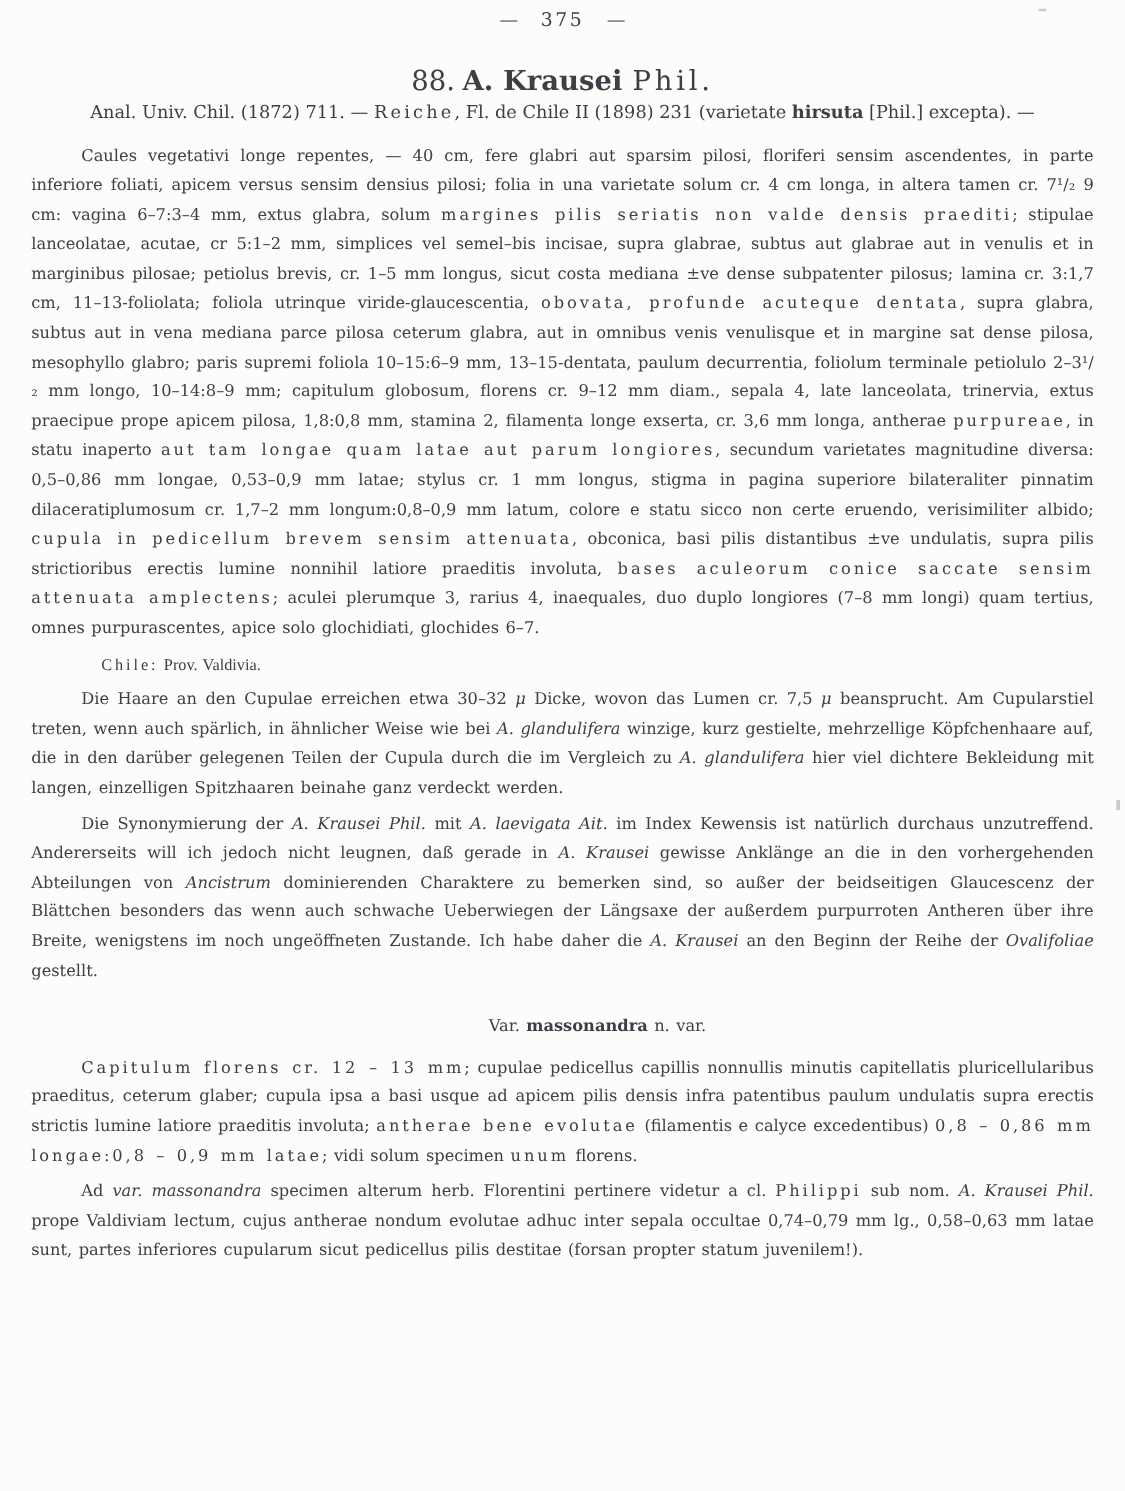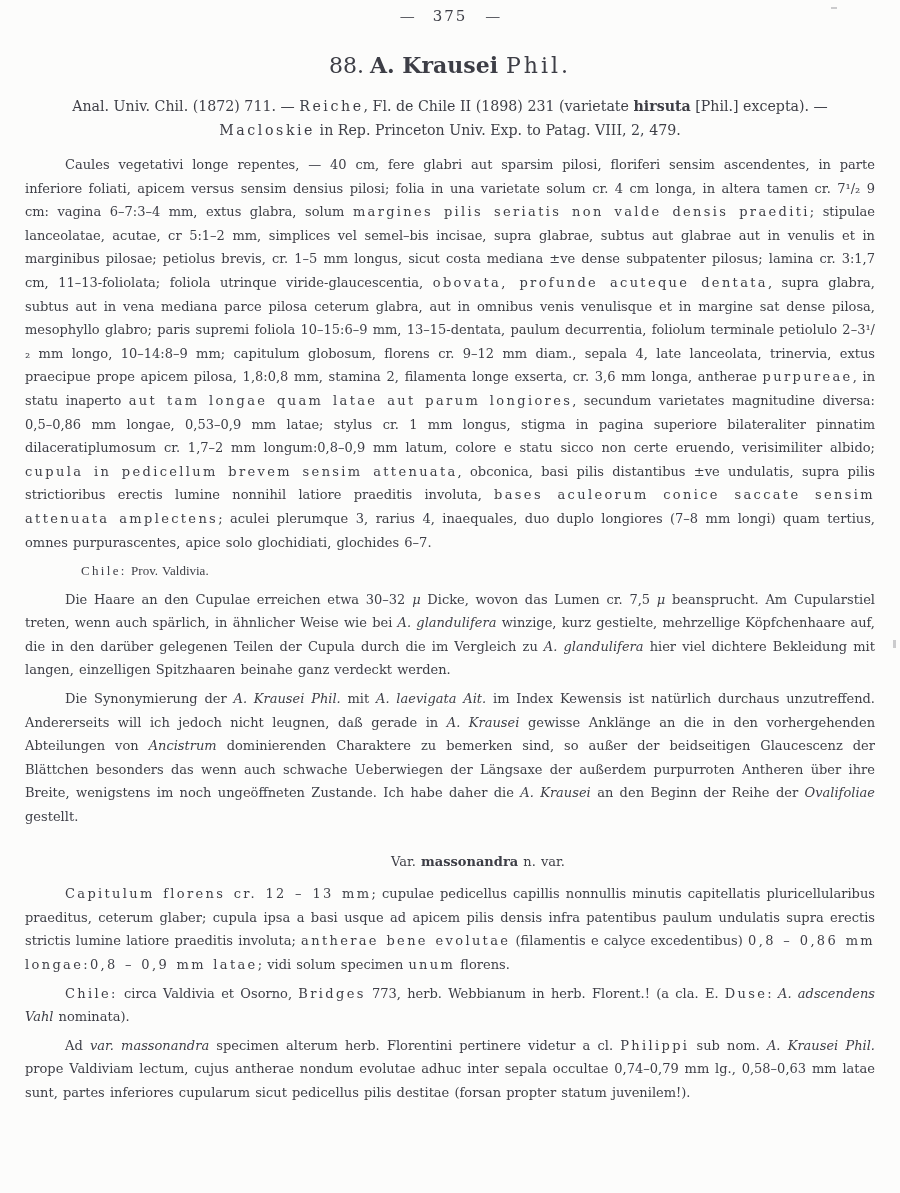--- a/index.html
+++ b/index.html
@@ -18,21 +18,21 @@
     text-align:center;font-size:15px;line-height:20px;color:var(--ink);
   }
   .hdr .dash{opacity:.85;}
   .hdr .num{margin:0 18px;letter-spacing:2px;}
   .ttl{
     text-align:center;font-size:22px;line-height:24px;margin-top:27px;
   }
   .ttl .t-num{margin-right:6px;}
   .ttl .t-name{font-weight:bold;margin-right:8px;}
   .ttl .t-auth{letter-spacing:3px;}
-  .cits{margin-top:17px;}
+  .cits{margin-top:1px;}
   .cit{
     text-align:center;font-size:14.2px;line-height:23.5px;
   }
   .bodytext{margin-top:11px;}
   .para{
     margin:5px;font-size:13px;line-height:23.6px;
     text-align:justify;text-indent:40px;word-spacing:1px;
   }
   .p-line{text-indent:56px;text-align:left;font-family:Liberation Serif, serif;}
   .p-var{text-indent:56px;text-align:center;margin-top:21px;margin-bottom:9px;}
@@ -51,30 +51,28 @@
   <div class="hdr">
     <span class="dash">—</span><span class="num">375</span><span class="dash">—</span>
   </div>
 
   <div class="ttl">
     <span class="t-num">88.</span><span class="t-name">A. Krausei</span><span class="t-auth">Phil.</span>
   </div>
 
   <div class="cits">
       <div class="cit"><span>Anal. Univ. Chil. (1872) 711. — </span><span class="seg-sp">Reiche</span><span>, Fl. de Chile II (1898) 231 (varietate </span><span class="seg-b">hirsuta</span><span> [Phil.] excepta). —</span></div>
-      <div class="cit"><span class="seg-sp">Macloskie</span><span> in Rep. Princeton Univ. Exp. to Patag. VIII, 2, 479.</span></div>
     </div>
 
   <div class="bodytext">
       <p class="para p-body"><span>Caules vegetativi longe repentes, — 40 cm, fere glabri aut sparsim pilosi, floriferi sensim ascendentes, in parte inferiore foliati, apicem versus sensim densius pilosi; folia in una varietate solum cr. 4 cm longa, in altera tamen cr. 7¹/₂  9 cm: vagina 6–7:3–4 mm, extus glabra, solum </span><span class="seg-sp">margines pilis seriatis non valde densis praediti</span><span>; stipulae lanceolatae, acutae, cr 5:1–2 mm, simplices vel semel–bis incisae, supra glabrae, subtus aut glabrae aut in venulis et in marginibus pilosae; petiolus brevis, cr. 1–5 mm longus, sicut costa mediana ±ve dense subpatenter pilosus; lamina cr. 3:1,7 cm, 11–13-foliolata; foliola utrinque viride-glaucescentia, </span><span class="seg-sp">obovata, profunde acuteque dentata</span><span>, supra glabra, subtus aut in vena mediana parce pilosa ceterum glabra, aut in omnibus venis venulisque et in margine sat dense pilosa, mesophyllo glabro; paris supremi foliola 10–15:6–9 mm, 13–15-dentata, paulum decurrentia, foliolum terminale petiolulo 2–3¹/₂ mm longo, 10–14:8–9 mm; capitulum globosum, florens cr. 9–12 mm diam., sepala 4, late lanceolata, trinervia, extus praecipue prope apicem pilosa, 1,8:0,8 mm, stamina 2, filamenta longe exserta, cr. 3,6 mm longa, antherae </span><span class="seg-sp">purpureae</span><span>, in statu inaperto </span><span class="seg-sp">aut tam longae quam latae aut parum longiores</span><span>, secundum varietates magnitudine diversa: 0,5–0,86 mm longae, 0,53–0,9 mm latae; stylus cr. 1 mm longus, stigma in pagina superiore bilateraliter pinnatim dilaceratiplumosum cr. 1,7–2 mm longum:0,8–0,9 mm latum, colore e statu sicco non certe eruendo, verisimiliter albido; </span><span class="seg-sp">cupula in pedicellum brevem sensim attenuata</span><span>, obconica, basi pilis distantibus ±ve undulatis, supra pilis strictioribus erectis lumine nonnihil latiore praeditis involuta, </span><span class="seg-sp">bases aculeorum conice saccate sensim attenuata amplectens</span><span>; aculei plerumque 3, rarius 4, inaequales, duo duplo longiores (7–8 mm longi) quam tertius, omnes purpurascentes, apice solo glochidiati, glochides 6–7.</span></p>
       <p class="para p-line"><span class="seg-sp">Chile:</span><span> Prov. Valdivia.</span></p>
       <p class="para p-body"><span>Die Haare an den Cupulae erreichen etwa 30–32 </span><span class="seg-i">μ</span><span> Dicke, wovon das Lumen cr. 7,5 </span><span class="seg-i">μ</span><span> beansprucht.  Am Cupularstiel treten, wenn auch spärlich, in ähnlicher Weise wie bei </span><span class="seg-i">A. glandulifera</span><span> winzige, kurz gestielte, mehrzellige Köpfchenhaare auf, die in den darüber gelegenen Teilen der Cupula durch die im Vergleich zu </span><span class="seg-i">A. glandulifera</span><span> hier viel dichtere Bekleidung mit langen, einzelligen Spitzhaaren beinahe ganz verdeckt werden.</span></p>
       <p class="para p-body"><span>Die Synonymierung der </span><span class="seg-i">A. Krausei Phil.</span><span> mit </span><span class="seg-i">A. laevigata Ait.</span><span> im Index Kewensis ist natürlich durchaus unzutreffend.  Andererseits will ich jedoch nicht leugnen, daß gerade in </span><span class="seg-i">A. Krausei</span><span> gewisse Anklänge an die in den vorhergehenden Abteilungen von </span><span class="seg-i">Ancistrum</span><span> dominierenden Charaktere zu bemerken sind, so außer der beidseitigen Glaucescenz der Blättchen besonders das wenn auch schwache Ueberwiegen der Längsaxe der außerdem purpurroten Antheren über ihre Breite, wenigstens im noch ungeöffneten Zustande.  Ich habe daher die </span><span class="seg-i">A. Krausei</span><span> an den Beginn der Reihe der </span><span class="seg-i">Ovalifoliae</span><span> gestellt.</span></p>
       <p class="para p-var"><span>Var. </span><span class="seg-b">massonandra</span><span> n. var.</span></p>
       <p class="para p-body"><span class="seg-sp">Capitulum florens cr. 12 – 13 mm</span><span>; cupulae pedicellus capillis nonnullis minutis capitellatis pluricellularibus praeditus, ceterum glaber; cupula ipsa a basi usque ad apicem pilis densis infra patentibus paulum undulatis supra erectis strictis lumine latiore praeditis involuta; </span><span class="seg-sp">antherae bene evolutae</span><span> (filamentis e calyce excedentibus) </span><span class="seg-sp">0,8 – 0,86 mm longae:0,8 – 0,9 mm latae</span><span>; vidi solum specimen </span><span class="seg-sp">unum</span><span> florens.</span></p>
-      <p class="para p-body"><span class="seg-sp">Chile:</span><span> circa Valdivia et Osorno, </span><span class="seg-sp">Bridges</span><span> 773, herb. Webbianum in herb. Florent.! (a cla. E. </span><span class="seg-sp">Duse</span><span>: </span><span class="seg-i">A. adscendens Vahl</span><span> nominata).</span></p>
       <p class="para p-body"><span>Ad </span><span class="seg-i">var. massonandra</span><span> specimen alterum herb. Florentini pertinere videtur a cl. </span><span class="seg-sp">Philippi</span><span> sub nom. </span><span class="seg-i">A. Krausei Phil.</span><span> prope Valdiviam lectum, cujus antherae nondum evolutae adhuc inter sepala occultae 0,74–0,79 mm lg., 0,58–0,63 mm latae sunt, partes inferiores cupularum sicut pedicellus pilis destitae (forsan propter statum juvenilem!).</span></p>
     </div>
 
 </div>
 
 <div class="artifact a1"></div>
 <div class="artifact a2"></div>
 
 </body></html>

